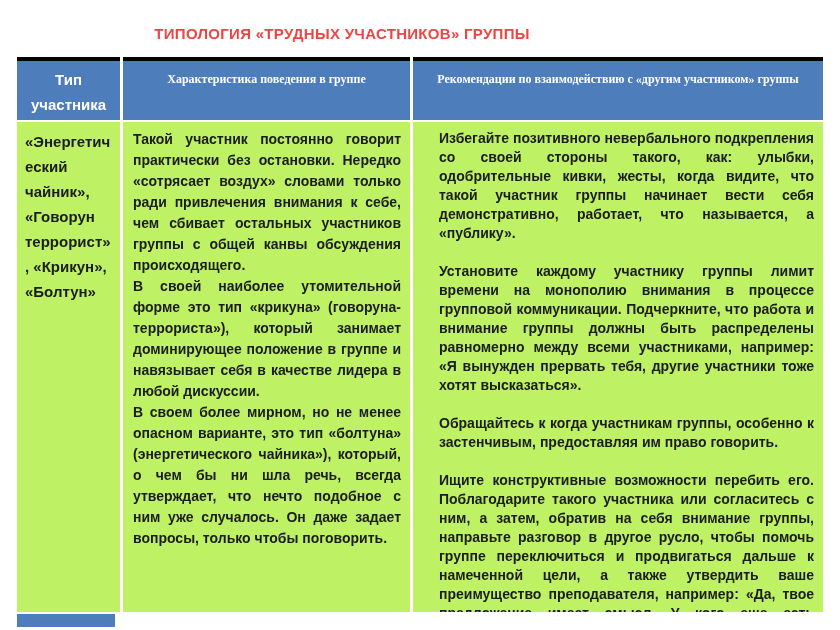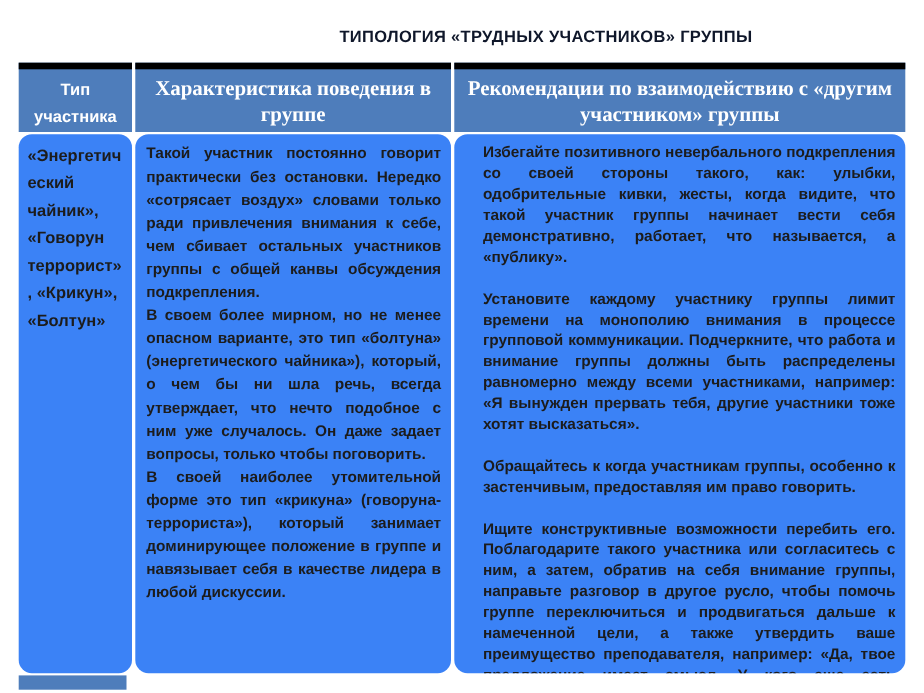--- a/index.html
+++ b/index.html
@@ -8,62 +8,61 @@
     background: #ffffff;
     font-family: "Liberation Sans", "DejaVu Sans", sans-serif;
     position: relative;
     overflow: hidden;
   }
   .slide-title {
     position: absolute;
     top: 25px;
     left: 0;
     width: 684px;
-    text-align: right;
+    text-align: center;
     font-size: 15px;
     font-weight: 700;
     letter-spacing: 0.3px;
-    color: #0f172a;
+    color: #ef4444;
   }
   .table-wrap {
     position: absolute;
     left: 17px;
     top: 57px;
     width: 806px;
     display: grid;
     grid-template-columns: 103px 287px 410px;
     grid-template-rows: 63px 490px;
     column-gap: 3px;
     row-gap: 2px;
   }
   .hcell {
     background: #4e7dbb;
     color: #ffffff;
     text-align: center;
     padding: 6px 6px 0 6px;
-    border-top: 6px solid #000000;
+    border-top: 4px solid #000000;
     overflow: hidden;
   }
   .hcell.h-type {
     font-family: "Liberation Sans", "DejaVu Sans", sans-serif;
     font-weight: 700;
     font-size: 15px;
     line-height: 25px;
   }
   .hcell.h-serif {
     font-family: "Liberation Serif", "DejaVu Serif", serif;
     font-weight: 700;
-    font-size: 19px;
+    font-size: 12px;
     line-height: 24px;
   }
   .bcell {
-    background: #3b82f6;
+    background: #bef264;
     color: #1c1c1c;
     overflow: hidden;
-    border-radius: 12px;
   }
   .cell-type {
     font-size: 15px;
     font-weight: 700;
     line-height: 25px;
     padding: 7px 6px 6px 8px;
     overflow-wrap: break-word;
     word-break: break-word;
   }
   .cell-behavior {
@@ -101,23 +100,23 @@
 
   <div class="hcell h-type">Тип участника</div>
 
   <div class="hcell h-serif">Характеристика поведения в группе</div>
 
   <div class="hcell h-serif">Рекомендации по взаимодействию  с «другим участником» группы</div>
 
   <div class="bcell cell-type">«Энергетический чайник», «Говорун террорист», «Крикун», «Болтун»</div>
 
   <div class="bcell cell-behavior">
-    <p>Такой участник постоянно говорит практически без остановки. Нередко «сотрясает воздух» словами только ради привлечения внимания к себе, чем сбивает остальных участников группы с общей канвы обсуждения подкрепления.</p>
+    <p>Такой участник постоянно говорит практически без остановки. Нередко «сотрясает воздух» словами только ради привлечения внимания к себе, чем сбивает остальных участников группы с общей канвы обсуждения происходящего.</p>
+    <p>В своей наиболее утомительной форме это тип «крикуна» (говоруна-террориста»), который занимает доминирующее положение в группе и навязывает себя в качестве лидера в любой дискуссии.</p>
     <p>В своем более мирном, но не менее опасном варианте, это тип «болтуна» (энергетического чайника»), который, о чем бы ни шла речь, всегда утверждает, что нечто подобное с ним уже случалось. Он даже задает вопросы, только чтобы поговорить.</p>
-    <p>В своей наиболее утомительной форме это тип «крикуна» (говоруна-террориста»), который занимает доминирующее положение в группе и навязывает себя в качестве лидера в любой дискуссии.</p>
   </div>
 
   <div class="bcell cell-reco">
     <p>Избегайте позитивного невербального подкрепления со своей стороны такого, как: улыбки, одобрительные кивки, жесты, когда видите, что такой участник группы начинает вести себя демонстративно, работает, что называется, а «публику».</p>
     <p>Установите каждому участнику группы лимит времени на монополию внимания в процессе групповой коммуникации. Подчеркните, что работа и внимание группы должны быть распределены равномерно между всеми участниками,  например: «Я вынужден прервать тебя, другие участники тоже хотят высказаться».</p>
     <p>Обращайтесь к когда участникам группы, особенно к застенчивым, предоставляя им право говорить.</p>
     <p>Ищите конструктивные возможности перебить его. Поблагодарите такого участника или согласитесь с ним, а затем, обратив на себя внимание группы, направьте разговор в другое русло, чтобы помочь группе переключиться и продвигаться дальше к намеченной цели, а также утвердить ваше преимущество преподавателя, например: «Да, твое предложение имеет смысл. У кого еще есть предложения по этому поводу?».</p>
   </div>
 
 </div>

